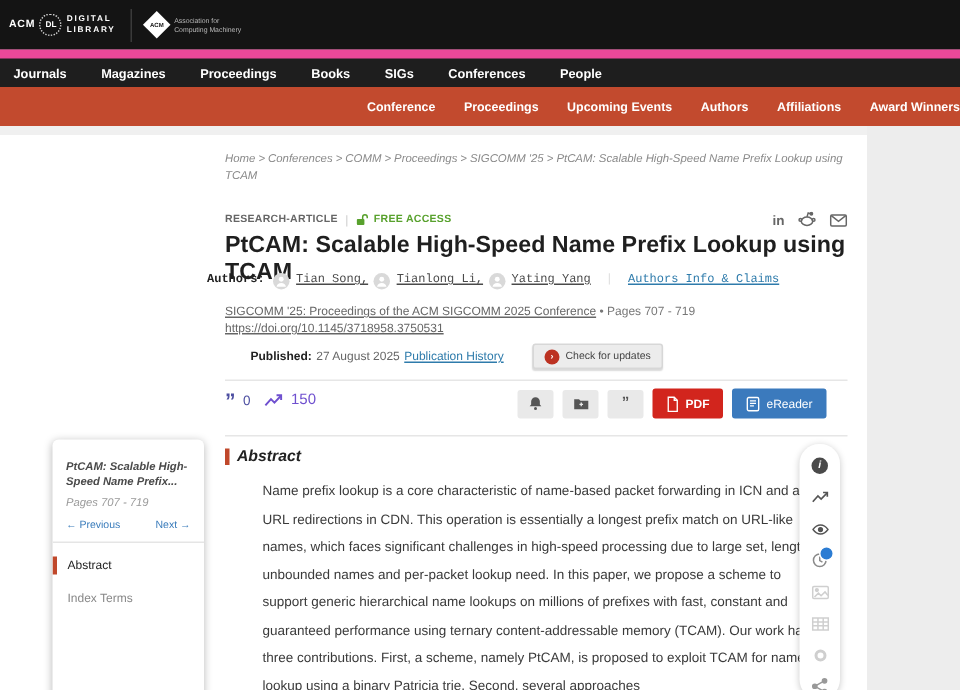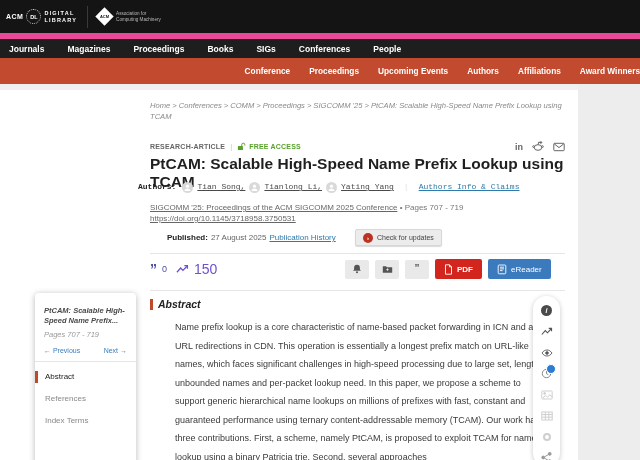--- a/index.html
+++ b/index.html
@@ -64,21 +64,21 @@
   .crossmark { width:10px; height:10px; border-radius:50%; background:#bc3222; display:flex; align-items:center; justify-content:center; color:#fff; font-size:6px; font-weight:bold; }
   .check-label { font-size:7px; color:#444; }
 
   .hr { position:absolute; left:150px; width:415px; height:1px; background:#e6e6e6; }
 
   
   .metrics { position:absolute; left:150px; top:261px; display:flex; align-items:center; gap:5px; }
   .q-glyph { font-size:14px; font-weight:bold; color:#4d4fa1; line-height:10px; }
   .cite-count { font-size:9px; color:#4d4fa1; }
   .trend-i { color:#6f50cf; margin-left:4px; display:flex; }
-  .dl-count { font-size:14px; color:#6f50cf; }
+  .dl-count { font-size:10px; color:#6f50cf; }
 
   .action-row { position:absolute; top:259px; left:345px; display:flex; align-items:center; gap:6px; }
   .sq-btn { width:24px; height:19px; background:#e9e9e9; border-radius:2px; display:flex; align-items:center; justify-content:center; color:#555; cursor:pointer; }
   .sq-btn .q-sm { font-size:10px; font-weight:bold; color:#555; line-height:8px; }
   .pdf-btn { height:20px; background:#d2251d; border-radius:2px; color:#fff; display:flex; align-items:center; gap:4px; padding:0 9px; cursor:pointer; }
   .pdf-btn span { font-size:8px; font-weight:bold; }
   .ereader-btn { height:20px; background:#3b7abd; border-radius:2px; color:#fff; display:flex; align-items:center; gap:4px; padding:0 9px; cursor:pointer; }
   .ereader-btn span { font-size:8px; }
 
   
@@ -289,21 +289,20 @@
     <div class="sc-top">
       <div class="sc-paper">PtCAM: Scalable High-Speed Name Prefix...</div>
       <div class="sc-pages">Pages 707 - 719</div>
       <div class="sc-nav">
         <span class="sc-prev">← Previous</span>
         <span class="sc-next">Next →</span>
       </div>
     </div>
     <div class="sc-list">
       <div class="sc-item active">Abstract</div>
-      <div class="sc-item">References</div>
       <div class="sc-item">Index Terms</div>
 
     </div>
   </div>
 
   <div class="tool-pill">
     <span class="pill-ic">
       <span class="info-circle">i</span>
     </span>
     <span class="pill-ic">

